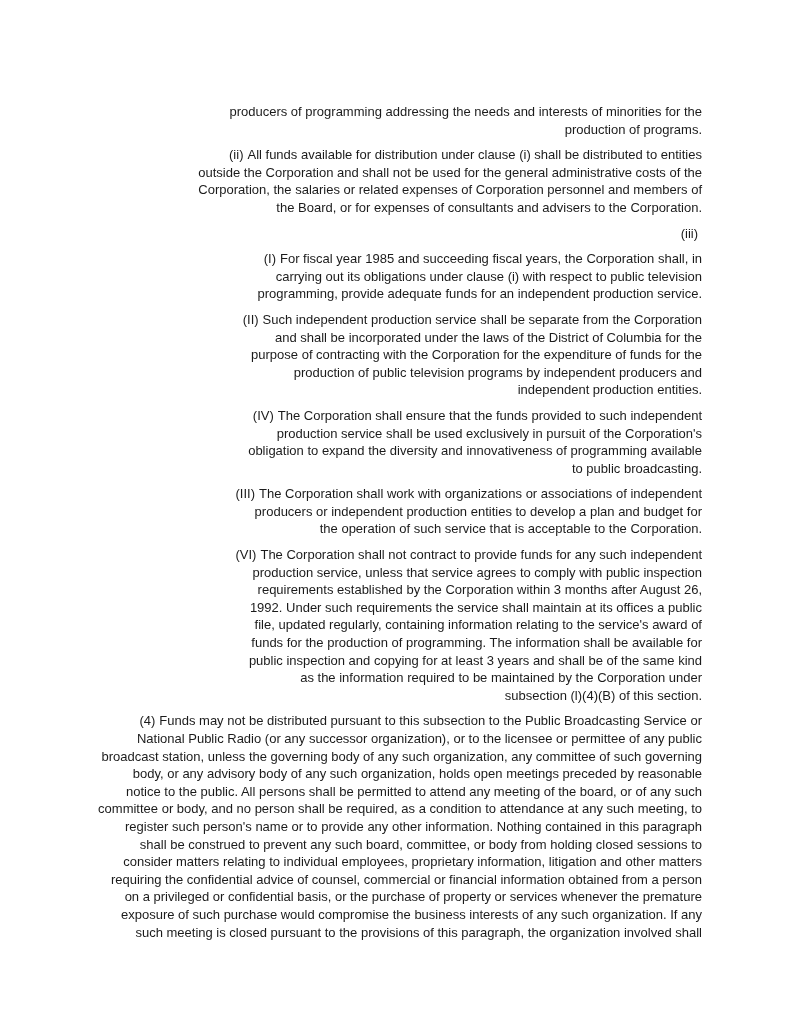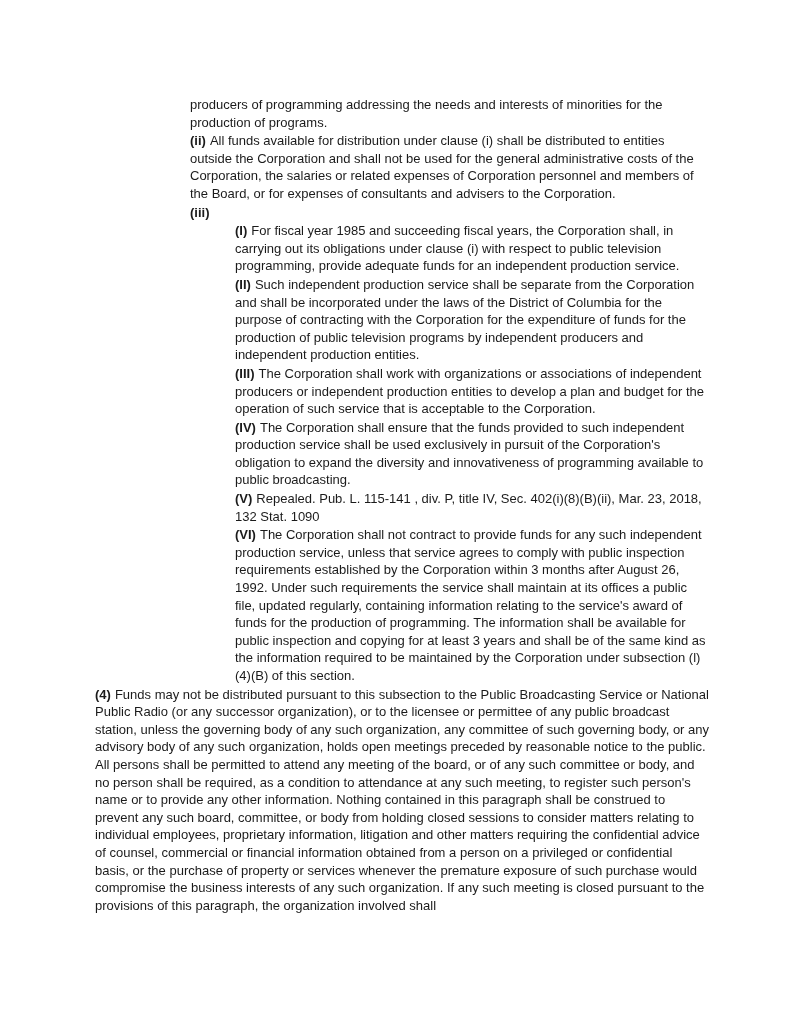--- a/index.html
+++ b/index.html
@@ -17,28 +17,28 @@
   .page {
     box-sizing: border-box;
     width: 800px;
     height: 1035px;
     padding: 95px 90px 40px 95px;
     background: #ffffff;
   }
   .para {
     font-size: 13px;
     line-height: 17.6px;
-    text-align: left;
-    margin: 1px;
+    text-align: right;
+    margin: 8px;
   }
   .indent-0 { margin-left: 0; }
   .indent-1 { margin-left: 95px; }
   .indent-2 { margin-left: 140px; }
   .label {
-    font-weight: bold;
+    font-weight: normal;
   }
   .label:not(:empty) {
     margin-right: 4px;
   }
 </style>
 </head>
 <body>
 
 <div class="page">
 
@@ -56,30 +56,27 @@
 
   <div class="para indent-2">
     <span class="label">(I)</span><span class="text">For fiscal year 1985 and succeeding fiscal years, the Corporation shall, in carrying out its obligations under clause (i) with respect to public television programming, provide adequate funds for an independent production service.</span>
   </div>
 
   <div class="para indent-2">
     <span class="label">(II)</span><span class="text">Such independent production service shall be separate from the Corporation and shall be incorporated under the laws of the District of Columbia for the purpose of contracting with the Corporation for the expenditure of funds for the production of public television programs by independent producers and independent production entities.</span>
   </div>
 
   <div class="para indent-2">
-    <span class="label">(III)</span><span class="text">The Corporation shall work with organizations or associations of independent producers or independent production entities to develop a plan and budget for the operation of such service that is acceptable to the Corporation.</span>
-  </div>
-
-  <div class="para indent-2">
     <span class="label">(IV)</span><span class="text">The Corporation shall ensure that the funds provided to such independent production service shall be used exclusively in pursuit of the Corporation's obligation to expand the diversity and innovativeness of programming available to public broadcasting.</span>
   </div>
 
   <div class="para indent-2">
-    <span class="label">(V)</span><span class="text">Repealed. Pub. L. 115-141 , div. P, title IV, Sec. 402(i)(8)(B)(ii), Mar. 23, 2018, 132 Stat. 1090</span>
+    <span class="label">(III)</span><span class="text">The Corporation shall work with organizations or associations of independent producers or independent production entities to develop a plan and budget for the operation of such service that is acceptable to the Corporation.</span>
   </div>
+
 
   <div class="para indent-2">
     <span class="label">(VI)</span><span class="text">The Corporation shall not contract to provide funds for any such independent production service, unless that service agrees to comply with public inspection requirements established by the Corporation within 3 months after August 26, 1992. Under such requirements the service shall maintain at its offices a public file, updated regularly, containing information relating to the service's award of funds for the production of programming. The information shall be available for public inspection and copying for at least 3 years and shall be of the same kind as the information required to be maintained by the Corporation under subsection (l)(4)(B) of this section.</span>
   </div>
 
   <div class="para indent-0">
     <span class="label">(4)</span><span class="text">Funds may not be distributed pursuant to this subsection to the Public Broadcasting Service or National Public Radio (or any successor organization), or to the licensee or permittee of any public broadcast station, unless the governing body of any such organization, any committee of such governing body, or any advisory body of any such organization, holds open meetings preceded by reasonable notice to the public. All persons shall be permitted to attend any meeting of the board, or of any such committee or body, and no person shall be required, as a condition to attendance at any such meeting, to register such person's name or to provide any other information. Nothing contained in this paragraph shall be construed to prevent any such board, committee, or body from holding closed sessions to consider matters relating to individual employees, proprietary information, litigation and other matters requiring the confidential advice of counsel, commercial or financial information obtained from a person on a privileged or confidential basis, or the purchase of property or services whenever the premature exposure of such purchase would compromise the business interests of any such organization. If any such meeting is closed pursuant to the provisions of this paragraph, the organization involved shall</span>
   </div>
 
 </div>

